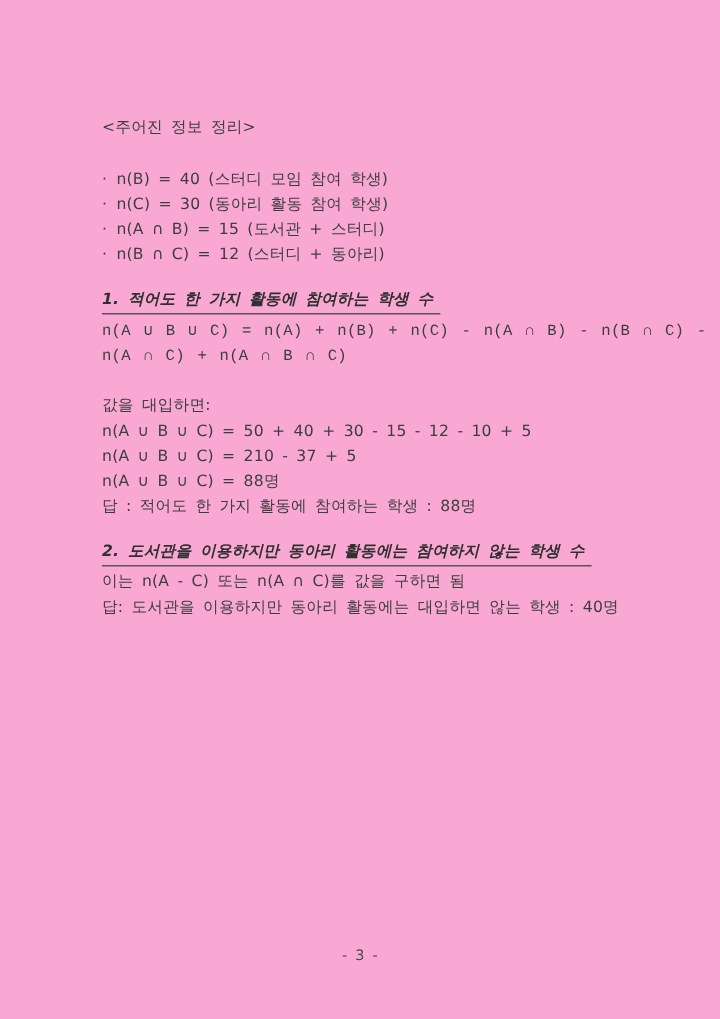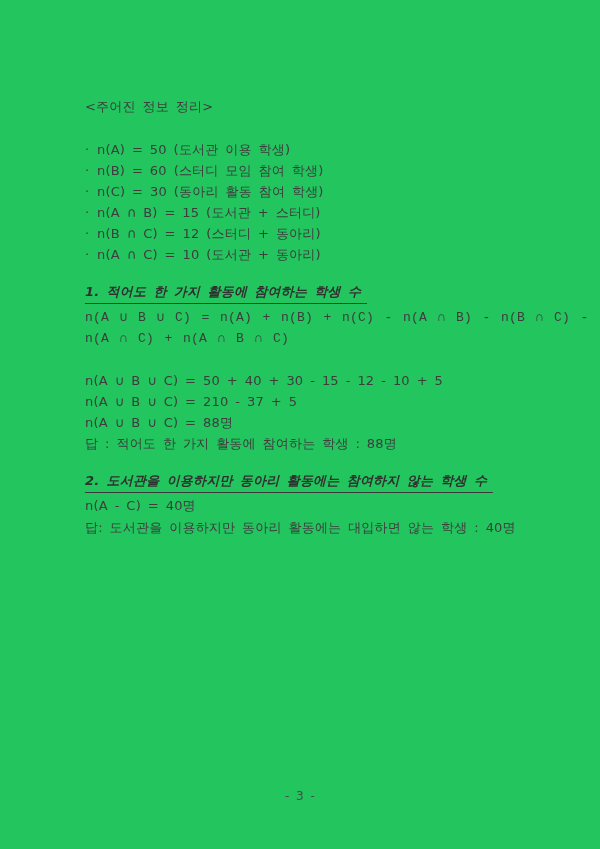--- a/index.html
+++ b/index.html
@@ -4,21 +4,21 @@
 <style>
   html, body {
     margin: 0;
     padding: 0;
     background: #ffffff;
   }
   .page {
     position: relative;
     width: 600px;
     height: 849px;
-    background: #22c55e;
+    background: #f9a8d4;
     font-family: "DejaVu Sans", sans-serif;
     color: #3d3d3d;
     font-size: 13px;
     letter-spacing: 0.2px;
     word-spacing: 2.5px;
     overflow: hidden;
   }
   .content {
     padding: 96px 40px 0 85px;
   }
@@ -77,50 +77,49 @@
 </style>
 </head>
 <body>
 
 <div class="page">
   <div class="content">
 
     <div class="line">&lt;주어진 정보 정리&gt;</div>
 
     <div class="info-list">
-      <div class="line"><span class="bullet">·</span><span>n(A) = 50 (도서관 이용 학생)</span></div>
-      <div class="line"><span class="bullet">·</span><span>n(B) = 60 (스터디 모임 참여 학생)</span></div>
+      <div class="line"><span class="bullet">·</span><span>n(B) = 40 (스터디 모임 참여 학생)</span></div>
       <div class="line"><span class="bullet">·</span><span>n(C) = 30 (동아리 활동 참여 학생)</span></div>
       <div class="line"><span class="bullet">·</span><span>n(A ∩ B) = 15 (도서관 + 스터디)</span></div>
       <div class="line"><span class="bullet">·</span><span>n(B ∩ C) = 12 (스터디 + 동아리)</span></div>
-      <div class="line"><span class="bullet">·</span><span>n(A ∩ C) = 10 (도서관 + 동아리)</span></div>
     </div>
 
     <div>
       <div class="section-heading">
         <span class="heading-text">1. 적어도 한 가지 활동에 참여하는 학생 수</span>
       </div>
       <div class="formula-block">
         <div class="line">n(A ∪ B ∪ C) = n(A) + n(B) + n(C) - n(A ∩ B) - n(B ∩ C) -</div>
         <div class="line">n(A ∩ C) + n(A ∩ B ∩ C)</div>
       </div>
       <div class="calc-block-1">
+        <div class="line">값을 대입하면:</div>
         <div class="line">n(A ∪ B ∪ C) = 50 + 40 + 30 - 15 - 12 - 10 + 5</div>
         <div class="line">n(A ∪ B ∪ C) = 210 - 37 + 5</div>
         <div class="line">n(A ∪ B ∪ C) = 88명</div>
         <div class="line">답 : 적어도 한 가지 활동에 참여하는 학생 : 88명</div>
       </div>
     </div>
 
     <div>
       <div class="section-heading">
         <span class="heading-text">2. 도서관을 이용하지만 동아리 활동에는 참여하지 않는 학생 수</span>
       </div>
       <div class="body-block-2">
-        <div class="line2">n(A - C) = 40명</div>
+        <div class="line2">이는 n(A - C) 또는 n(A ∩ C)를 값을 구하면 됨</div>
         <div class="line2">답: 도서관을 이용하지만 동아리 활동에는 대입하면 않는 학생 : 40명</div>
       </div>
     </div>
 
   </div>
 
   <div class="footer">- 3 -</div>
 </div>
 
 </body></html>

